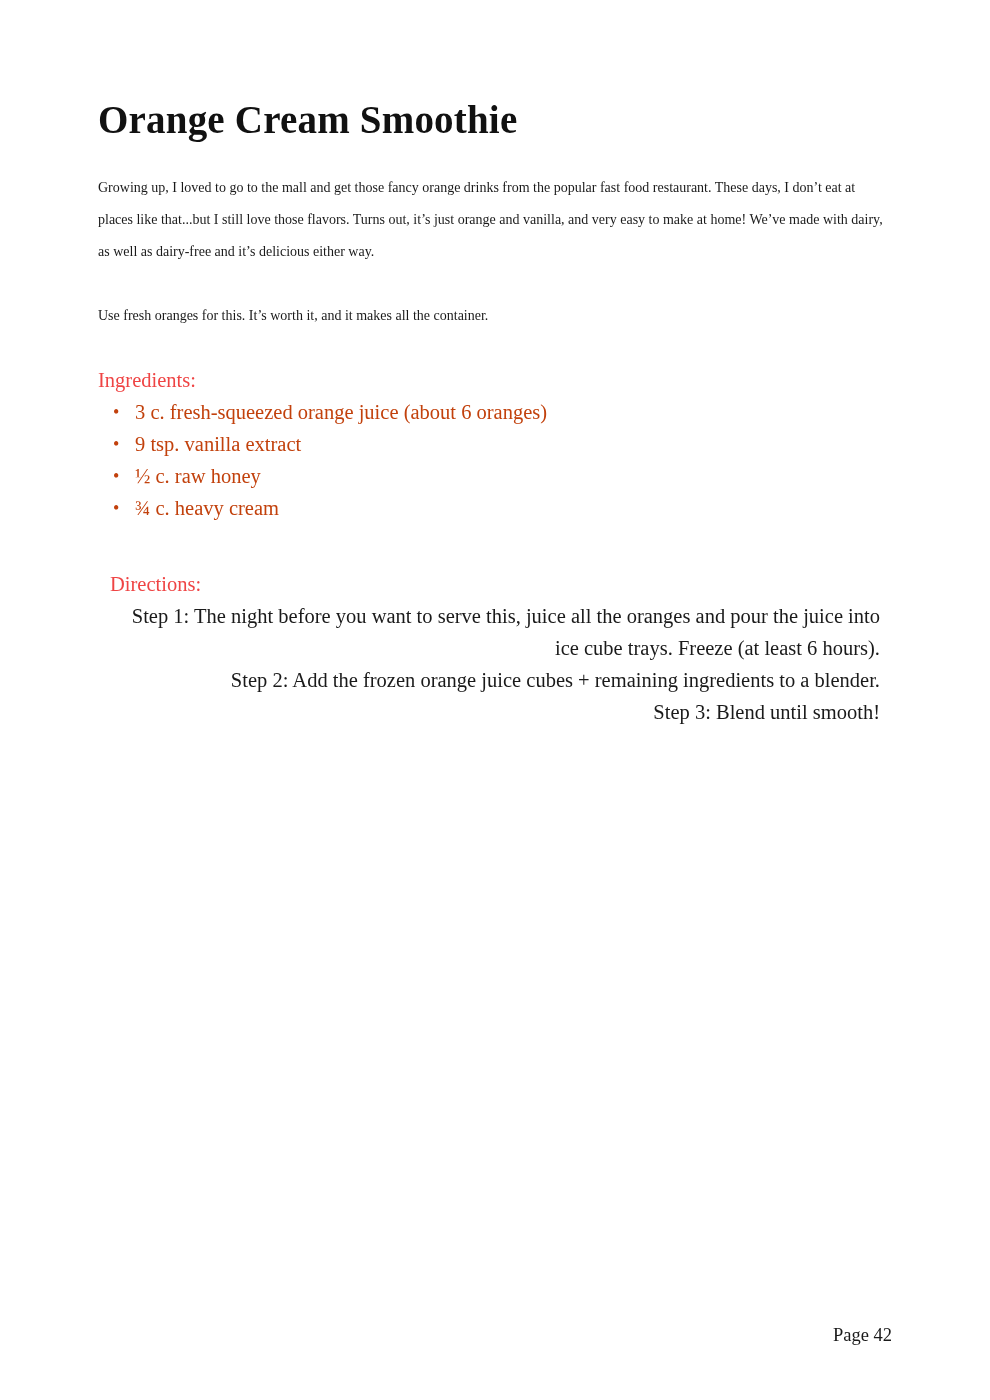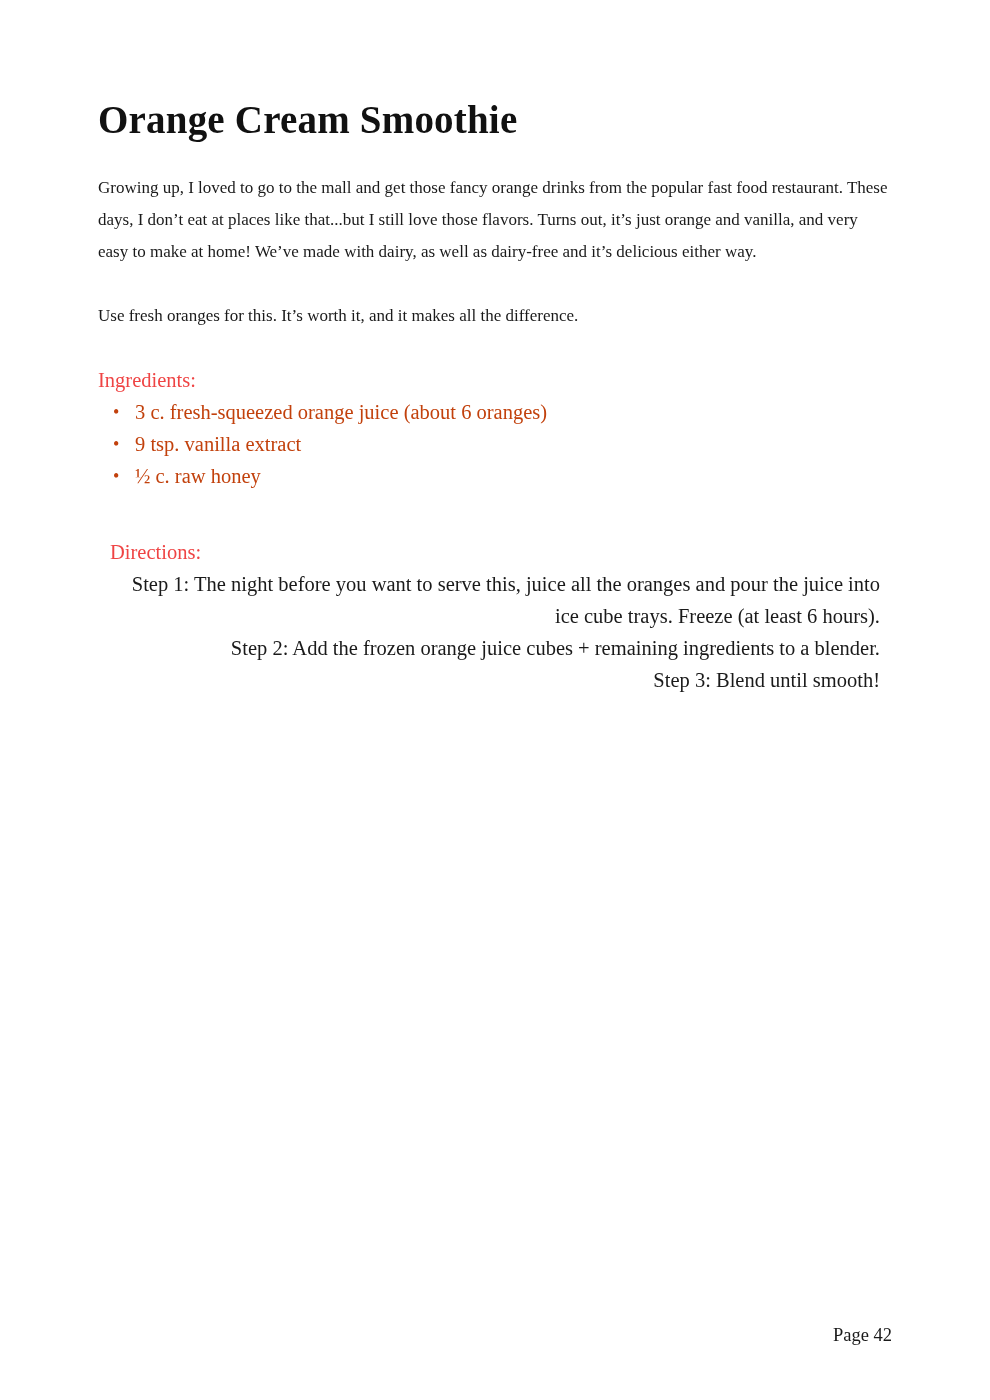--- a/index.html
+++ b/index.html
@@ -25,21 +25,21 @@
   }
   .doc-title {
     font-size: 39px;
     font-weight: 700;
     line-height: 48px;
     margin: 0 0 28px 0;
     letter-spacing: 0.2px;
     color: #111111;
   }
   .para {
-    font-size: 17px;
+    font-size: 14px;
     line-height: 32px;
     margin: 0;
     text-align: left;
     color: #1a1a1a;
   }
   .spacer-line {
     height: 32px;
   }
   .section-label {
     font-size: 20.5px;
@@ -95,30 +95,31 @@
 <div class="page">
 
   <div class="content">
 
     <h1 class="doc-title">Orange Cream Smoothie</h1>
 
     <p class="para">Growing up, I loved to go to the mall and get those fancy orange drinks from the popular fast food restaurant. These days, I don’t eat at places like that...but I still love those flavors. Turns out, it’s just orange and vanilla, and very easy to make at home! We’ve made with dairy, as well as dairy-free and it’s delicious either way.</p>
 
     <div class="spacer-line"></div>
 
-    <p class="para">Use fresh oranges for this. It’s worth it, and it makes all the difference.</p>
+    <p class="para">Use fresh oranges for this. It’s worth it, and it makes all the container.</p>
 
     <div class="spacer-line"></div>
 
     <p class="section-label">Ingredients:</p>
 
     <ul class="ingredient-list">
       <li>3 c. fresh-squeezed orange juice (about 6 oranges)</li>
       <li>9 tsp. vanilla extract</li>
       <li>½ c. raw honey</li>
+      <li>¾ c. heavy cream</li>
     </ul>
 
     <div class="spacer-line"></div>
 
     <div class="steps">
       <p class="section-label">Directions:</p>
       <p class="step-line">Step 1: The night before you want to serve this, juice all the oranges and pour the juice into ice cube trays. Freeze (at least 6 hours).</p>
       <p class="step-line">Step 2: Add the frozen orange juice cubes + remaining ingredients to a blender.</p>
       <p class="step-line">Step 3: Blend until smooth!</p>
     </div>

